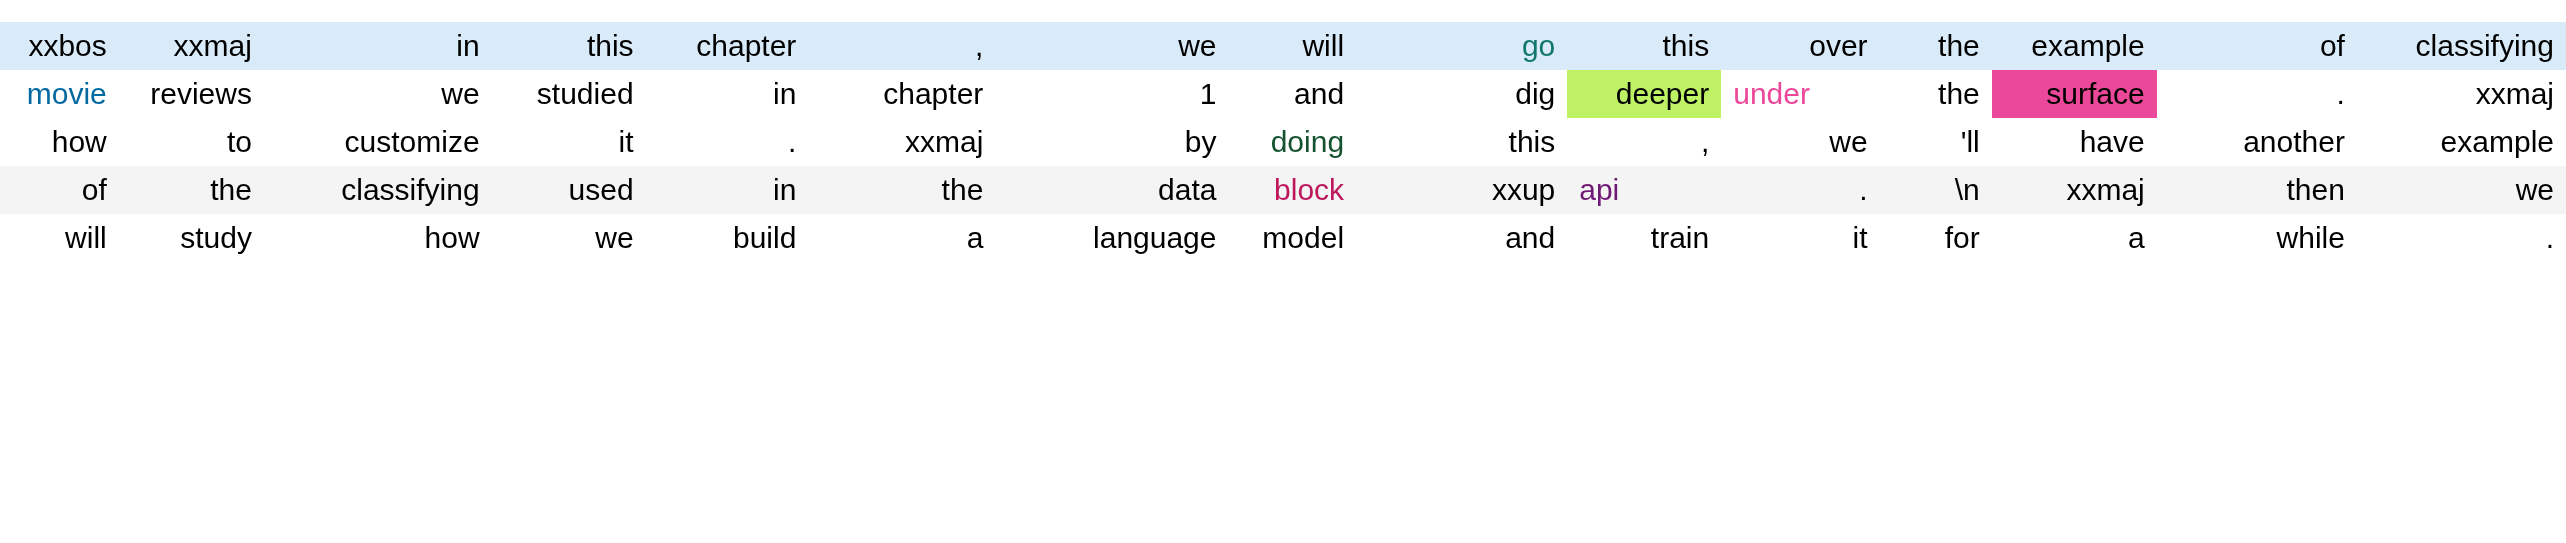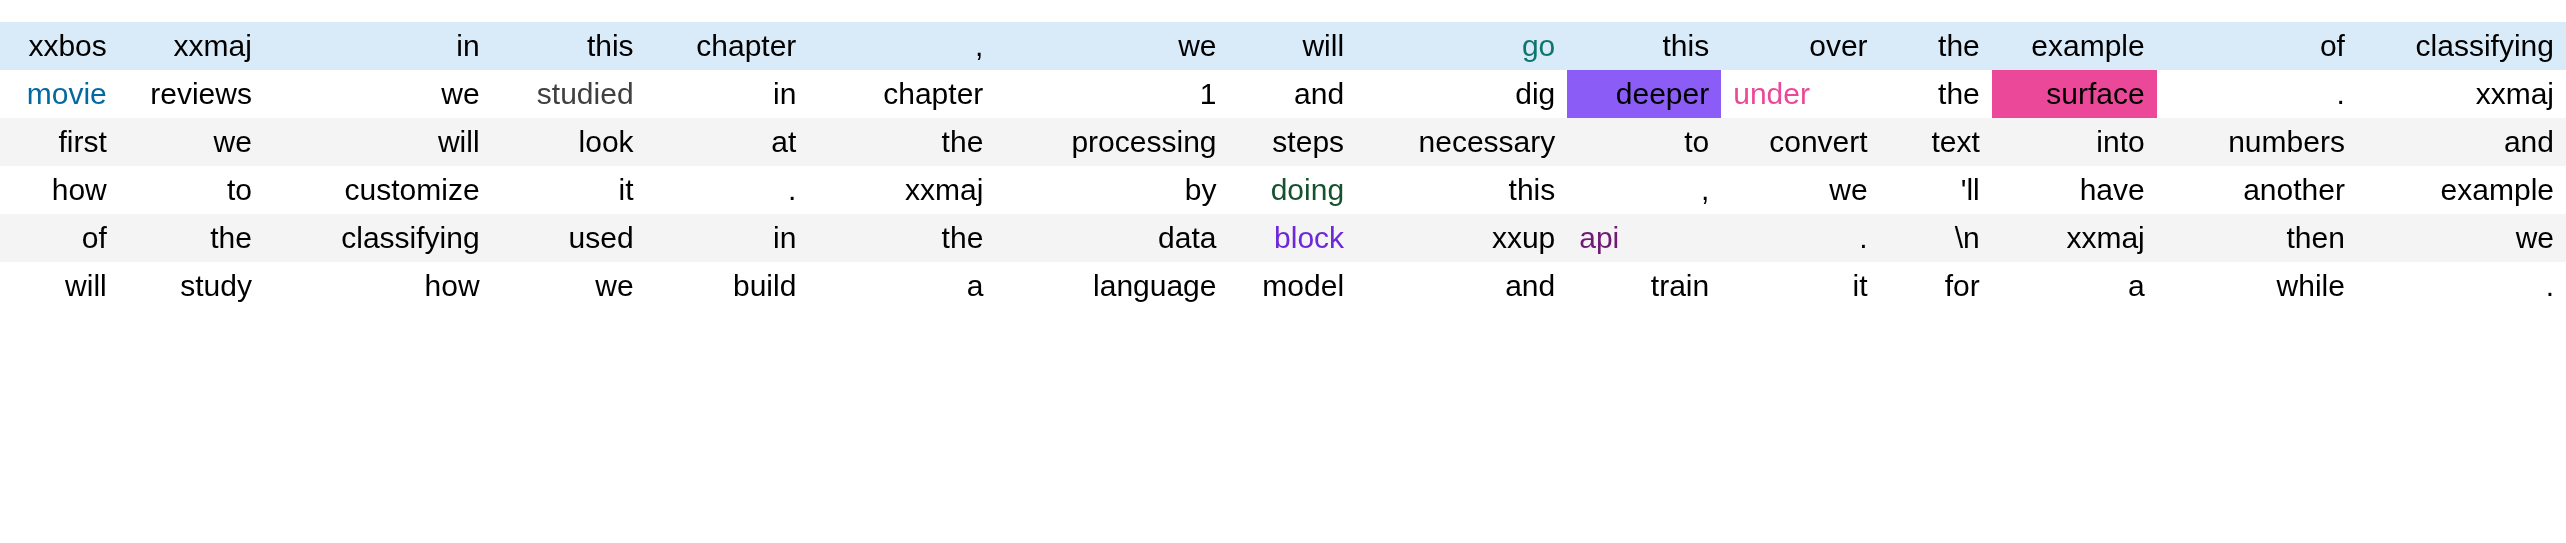--- a/index.html
+++ b/index.html
@@ -106,49 +106,32 @@
           <td style="background: rgb(217, 234, 248); color: rgb(0, 0, 0); text-align: right;">over</td>
           <td style="background: rgb(217, 234, 248); color: rgb(0, 0, 0); text-align: right;">the</td>
           <td style="background: rgb(217, 234, 248); color: rgb(0, 0, 0); text-align: right;">example</td>
           <td style="background: rgb(217, 234, 248); color: rgb(0, 0, 0); text-align: right;">of</td>
           <td style="background: rgb(217, 234, 248); color: rgb(0, 0, 0); text-align: right;">classifying</td>
         </tr>
         <tr class="row-even">
           <td style="background: rgb(255, 255, 255); color: #0369a1; text-align: right;">movie</td>
           <td style="background: rgb(255, 255, 255); color: rgb(0, 0, 0); text-align: right;">reviews</td>
           <td style="background: rgb(255, 255, 255); color: rgb(0, 0, 0); text-align: right;">we</td>
-          <td style="background: rgb(255, 255, 255); color: #404040; ">studied</td>
+          <td style="background: rgb(255, 255, 255); color: #000000; ">studied</td>
           <td style="background: rgb(255, 255, 255); color: rgb(0, 0, 0); text-align: right;">in</td>
           <td style="background: rgb(255, 255, 255); color: rgb(0, 0, 0); text-align: right;">chapter</td>
           <td style="background: rgb(255, 255, 255); color: rgb(0, 0, 0); text-align: right;">1</td>
           <td style="background: rgb(255, 255, 255); color: rgb(0, 0, 0); text-align: right;">and</td>
           <td style="background: rgb(255, 255, 255); color: rgb(0, 0, 0); text-align: right;">dig</td>
-          <td style="background: #8b5cf6; color: rgb(0, 0, 0); text-align: right;">deeper</td>
+          <td style="background: #bef264; color: rgb(0, 0, 0); text-align: right;">deeper</td>
           <td style="background: rgb(255, 255, 255); color: #ec4899; text-align: left;">under</td>
           <td style="background: rgb(255, 255, 255); color: rgb(0, 0, 0); text-align: right;">the</td>
           <td style="background: #ec4899; color: rgb(0, 0, 0); text-align: right;">surface</td>
           <td style="background: rgb(255, 255, 255); color: rgb(0, 0, 0); text-align: right;">.</td>
           <td style="background: rgb(255, 255, 255); color: rgb(0, 0, 0); text-align: right;">xxmaj</td>
-        </tr>
-        <tr class="row-odd">
-          <td style="background: rgb(244, 244, 244); color: rgb(0, 0, 0); text-align: right;">first</td>
-          <td style="background: rgb(244, 244, 244); color: rgb(0, 0, 0); text-align: right;">we</td>
-          <td style="background: rgb(244, 244, 244); color: rgb(0, 0, 0); text-align: right;">will</td>
-          <td style="background: rgb(244, 244, 244); color: rgb(0, 0, 0); text-align: right;">look</td>
-          <td style="background: rgb(244, 244, 244); color: rgb(0, 0, 0); text-align: right;">at</td>
-          <td style="background: rgb(244, 244, 244); color: rgb(0, 0, 0); text-align: right;">the</td>
-          <td style="background: rgb(244, 244, 244); color: rgb(0, 0, 0); text-align: right;">processing</td>
-          <td style="background: rgb(244, 244, 244); color: rgb(0, 0, 0); text-align: right;">steps</td>
-          <td style="background: rgb(244, 244, 244); color: rgb(0, 0, 0); text-align: right;">necessary</td>
-          <td style="background: rgb(244, 244, 244); color: rgb(0, 0, 0); text-align: right;">to</td>
-          <td style="background: rgb(244, 244, 244); color: rgb(0, 0, 0); text-align: right;">convert</td>
-          <td style="background: rgb(244, 244, 244); color: rgb(0, 0, 0); text-align: right;">text</td>
-          <td style="background: rgb(244, 244, 244); color: rgb(0, 0, 0); text-align: right;">into</td>
-          <td style="background: rgb(244, 244, 244); color: rgb(0, 0, 0); text-align: right;">numbers</td>
-          <td style="background: rgb(244, 244, 244); color: rgb(0, 0, 0); text-align: right;">and</td>
         </tr>
         <tr class="row-even">
           <td style="background: rgb(255, 255, 255); color: rgb(0, 0, 0); text-align: right;">how</td>
           <td style="background: rgb(255, 255, 255); color: rgb(0, 0, 0); text-align: right;">to</td>
           <td style="background: rgb(255, 255, 255); color: rgb(0, 0, 0); text-align: right;">customize</td>
           <td style="background: rgb(255, 255, 255); color: rgb(0, 0, 0); text-align: right;">it</td>
           <td style="background: rgb(255, 255, 255); color: rgb(0, 0, 0); text-align: right;">.</td>
           <td style="background: rgb(255, 255, 255); color: rgb(0, 0, 0); text-align: right;">xxmaj</td>
           <td style="background: rgb(255, 255, 255); color: rgb(0, 0, 0); text-align: right;">by</td>
           <td style="background: rgb(255, 255, 255); color: #14532d; text-align: right;">doing</td>
@@ -161,21 +144,21 @@
           <td style="background: rgb(255, 255, 255); color: rgb(0, 0, 0); text-align: right;">example</td>
         </tr>
         <tr class="row-odd">
           <td style="background: rgb(244, 244, 244); color: rgb(0, 0, 0); text-align: right;">of</td>
           <td style="background: rgb(244, 244, 244); color: rgb(0, 0, 0); text-align: right;">the</td>
           <td style="background: rgb(244, 244, 244); color: rgb(0, 0, 0); text-align: right;">classifying</td>
           <td style="background: rgb(244, 244, 244); color: rgb(0, 0, 0); text-align: right;">used</td>
           <td style="background: rgb(244, 244, 244); color: rgb(0, 0, 0); text-align: right;">in</td>
           <td style="background: rgb(244, 244, 244); color: rgb(0, 0, 0); text-align: right;">the</td>
           <td style="background: rgb(244, 244, 244); color: rgb(0, 0, 0); text-align: right;">data</td>
-          <td style="background: rgb(244, 244, 244); color: #6d28d9; text-align: right;">block</td>
+          <td style="background: rgb(244, 244, 244); color: #be185d; text-align: right;">block</td>
           <td style="background: rgb(244, 244, 244); color: rgb(0, 0, 0); text-align: right;">xxup</td>
           <td style="background: rgb(244, 244, 244); color: #701a75; text-align: left;">api</td>
           <td style="background: rgb(244, 244, 244); color: rgb(0, 0, 0); text-align: right;">.</td>
           <td style="background: rgb(244, 244, 244); color: rgb(0, 0, 0); text-align: right;">\n</td>
           <td style="background: rgb(244, 244, 244); color: rgb(0, 0, 0); text-align: right;">xxmaj</td>
           <td style="background: rgb(244, 244, 244); color: rgb(0, 0, 0); text-align: right;">then</td>
           <td style="background: rgb(244, 244, 244); color: rgb(0, 0, 0); text-align: right;">we</td>
         </tr>
         <tr class="row-even">
           <td style="background: rgb(255, 255, 255); color: rgb(0, 0, 0); text-align: right;">will</td>

